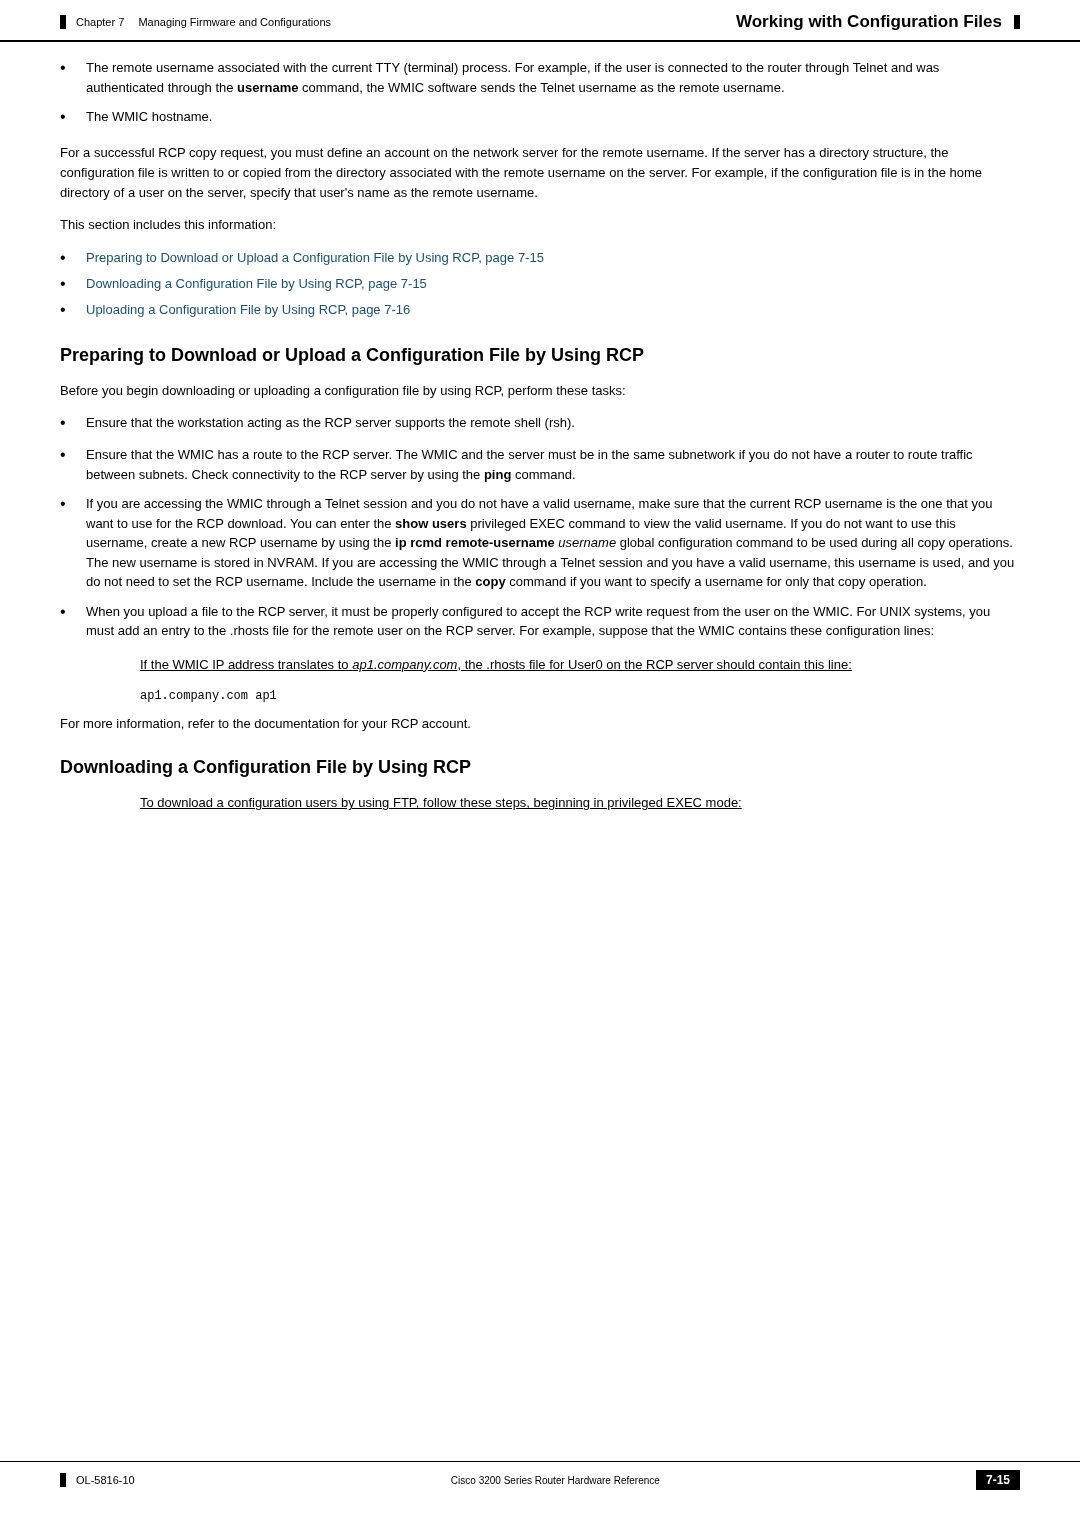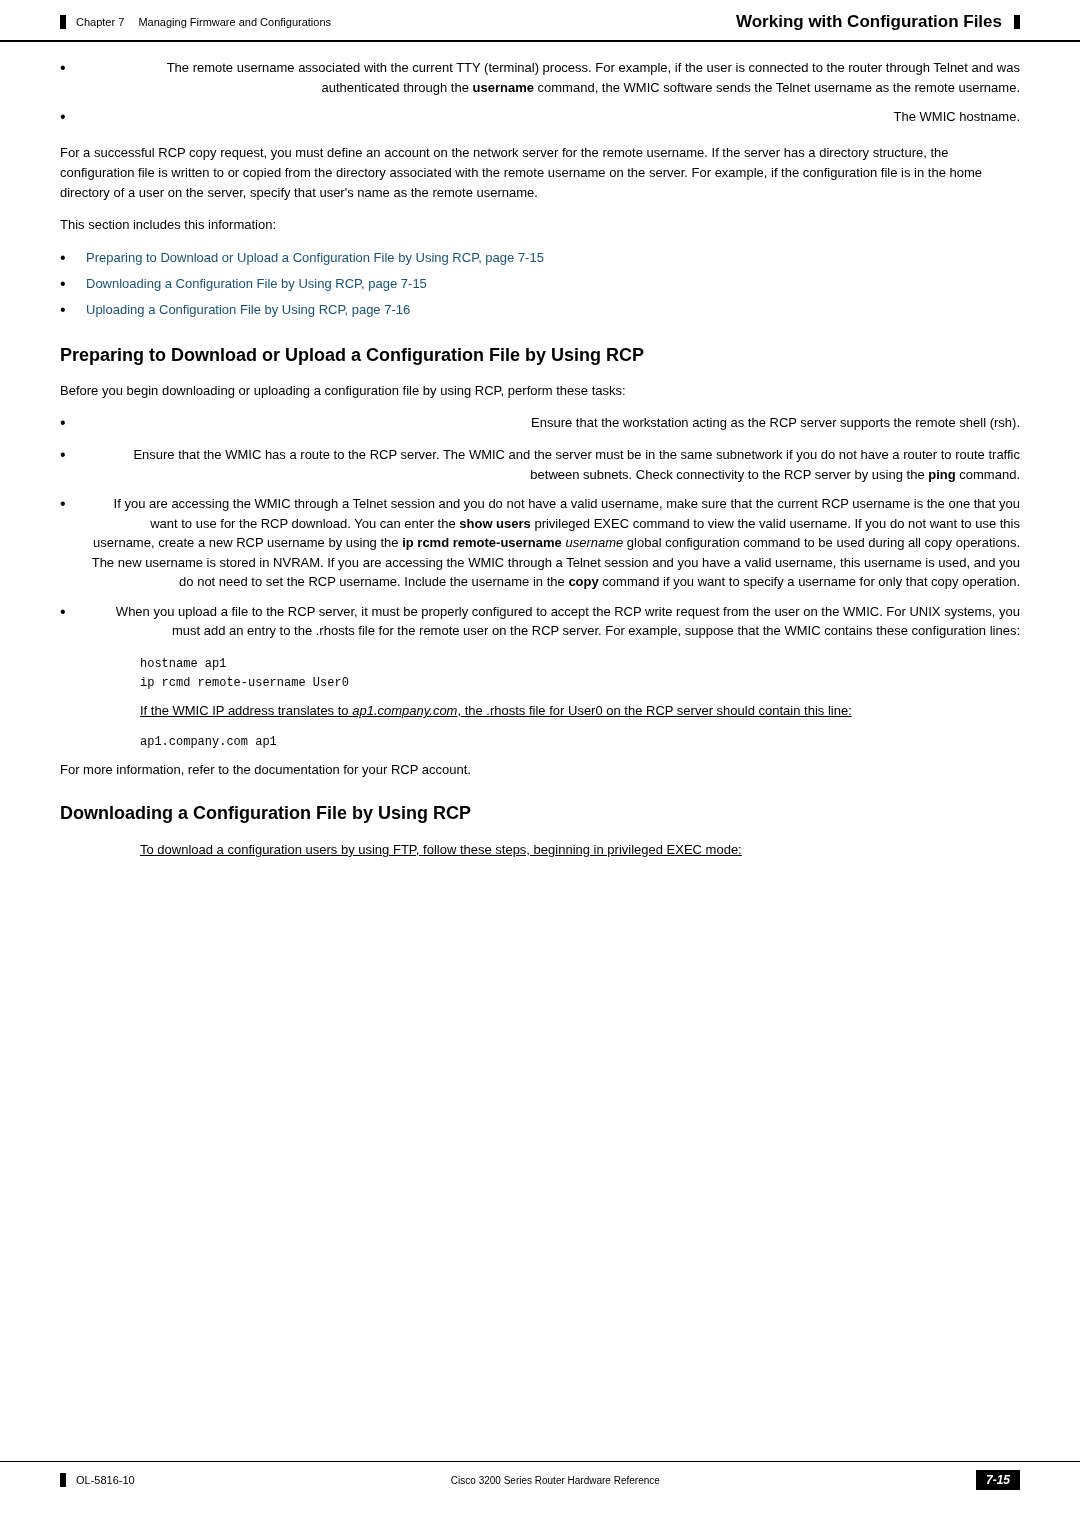--- a/index.html
+++ b/index.html
@@ -79,21 +79,20 @@
       width: 6px;
       height: 14px;
       background: #000;
       display: inline-block;
       margin-right: 4px;
     }
     .footer-right {
       display: flex;
       align-items: center;
       gap: 8px;
-      font-style: italic;
     }
     .footer-right .page-num {
       background: #000;
       color: #fff;
       padding: 3px 10px;
       font-size: 12px;
       font-weight: bold;
     }
     .footer-center {
       font-size: 10px;
@@ -117,21 +116,20 @@
       line-height: 1.5;
     }
     .bullet-list li .bullet {
       min-width: 20px;
       font-size: 16px;
       margin-right: 6px;
       margin-top: -2px;
     }
     .bullet-list li .text {
       flex: 1;
-      text-align: right;
     }
 
     
     .para {
       margin-bottom: 12px;
       line-height: 1.55;
     }
 
     
     .section-heading {
@@ -277,24 +275,20 @@
 
       <li>
         <span class="bullet">•</span>
         <span class="text">
           <span>When you upload a file to the RCP server, it must be properly configured to accept the RCP write request from the user on the WMIC. For UNIX systems, you must add an entry to the .rhosts file for the remote user on the RCP server. For example, suppose that the WMIC contains these configuration lines:</span>
         </span>
       </li>
 
     </ul>
 
-    <div class="code-block">
-      <div>hostname ap1</div>
-      <div>ip rcmd remote-username User0</div>
-    </div>
 
     <p class="para indented">
       <span>If the WMIC IP address translates to </span><em>ap1.company.com</em><span>, the .rhosts file for User0 on the RCP server should contain this line:</span>
     </p>
 
     <div class="code-block">
       <div>ap1.company.com ap1</div>
     </div>
 
     <p class="para">For more information, refer to the documentation for your RCP account.</p>

